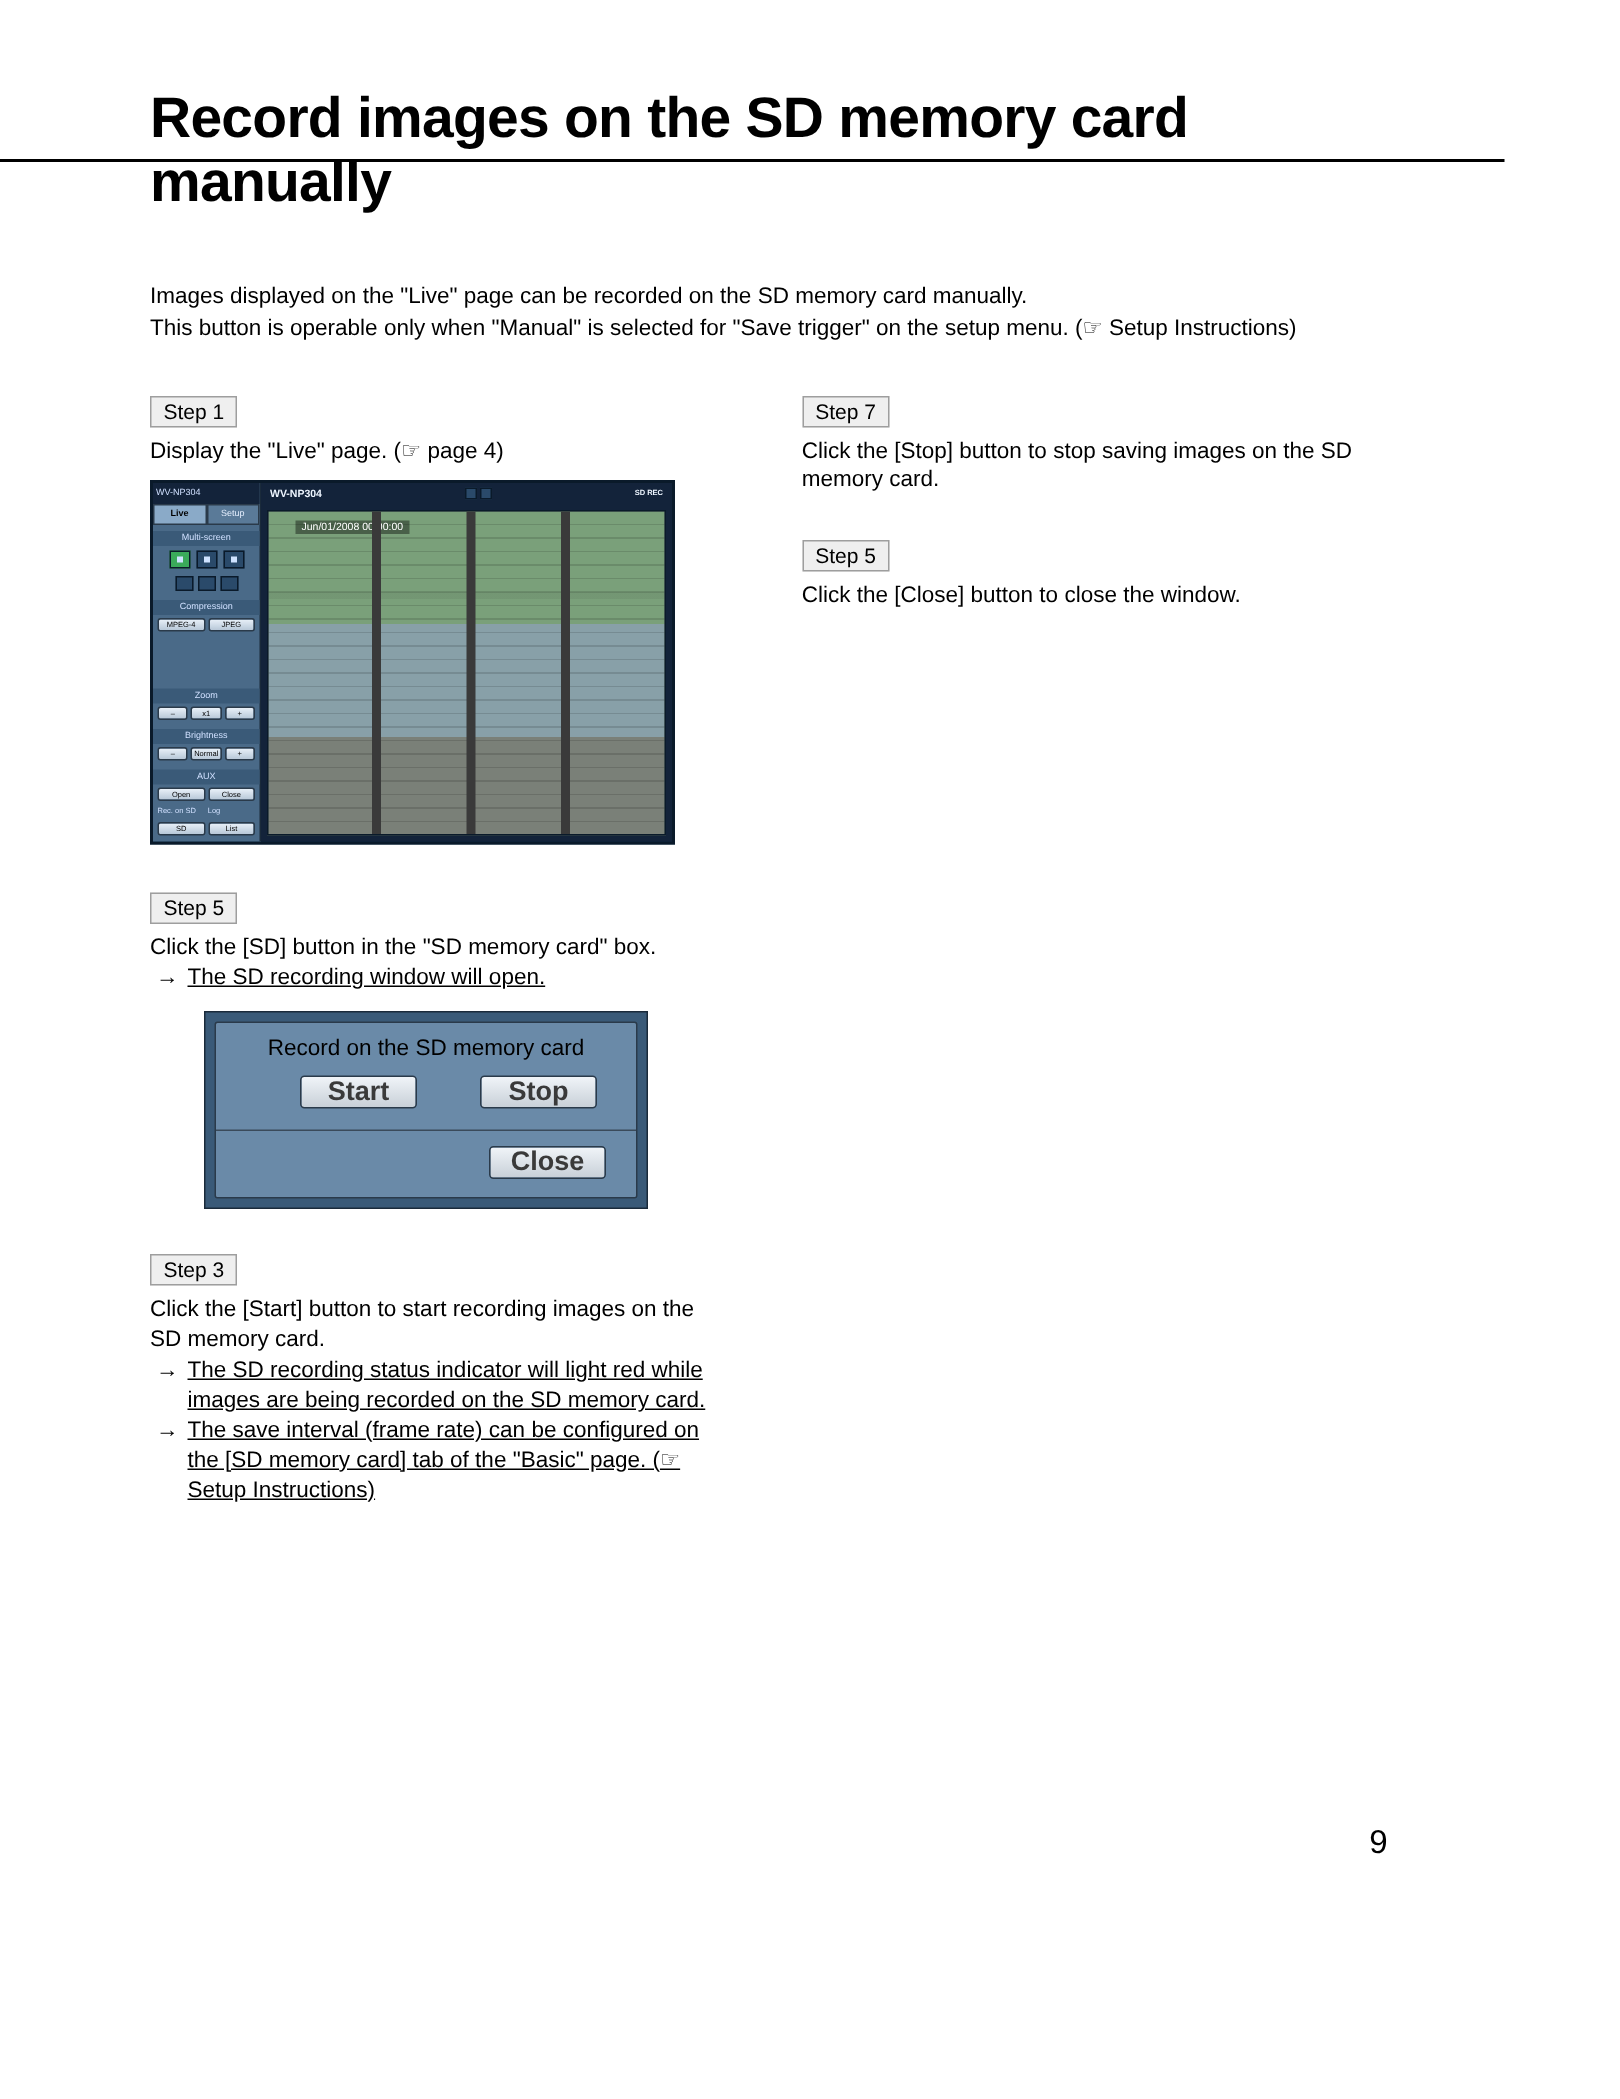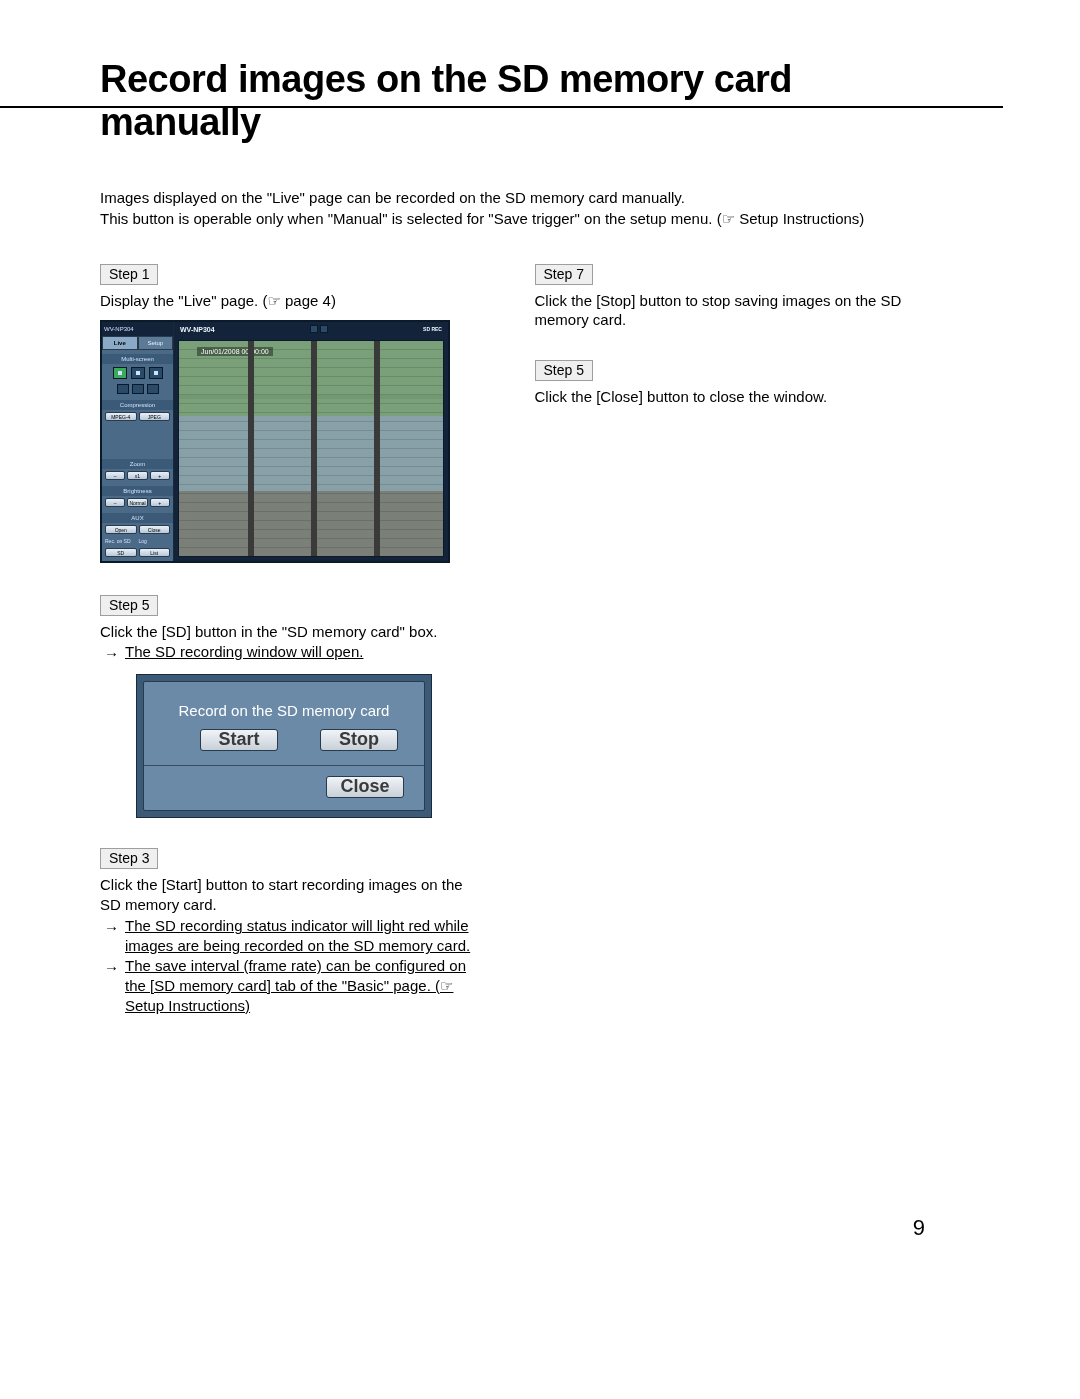--- a/index.html
+++ b/index.html
@@ -155,24 +155,23 @@
   .sd-inner {
     background: #6a8aa8;
     border: 1px solid #2a3a4a;
     border-radius: 2px;
   }
   .sd-panel-top {
     padding: 8px 10px 14px 10px;
     border-bottom: 1px solid #3a4a5a;
   }
   .sd-title {
-    color: #ffffff; font-size: 15px;
+    color: #000000; font-size: 15px;
     text-align: center;
     margin-bottom: 10px;
-    margin-top: 12px;
   }
   .sd-btn-row {
     display:flex; justify-content:space-around;
     padding: 0 10px;
   }
   .sd-btn {
     width: 78px; height: 22px;
     background: linear-gradient(#f0f4f8, #c8d0d8);
     border: 1px solid #2a3a4a;
     border-radius: 3px;

